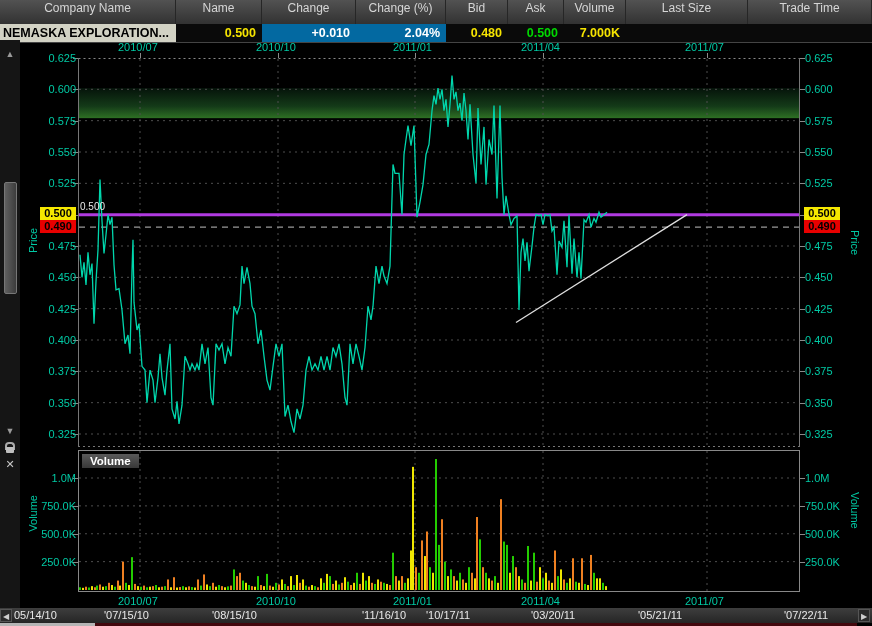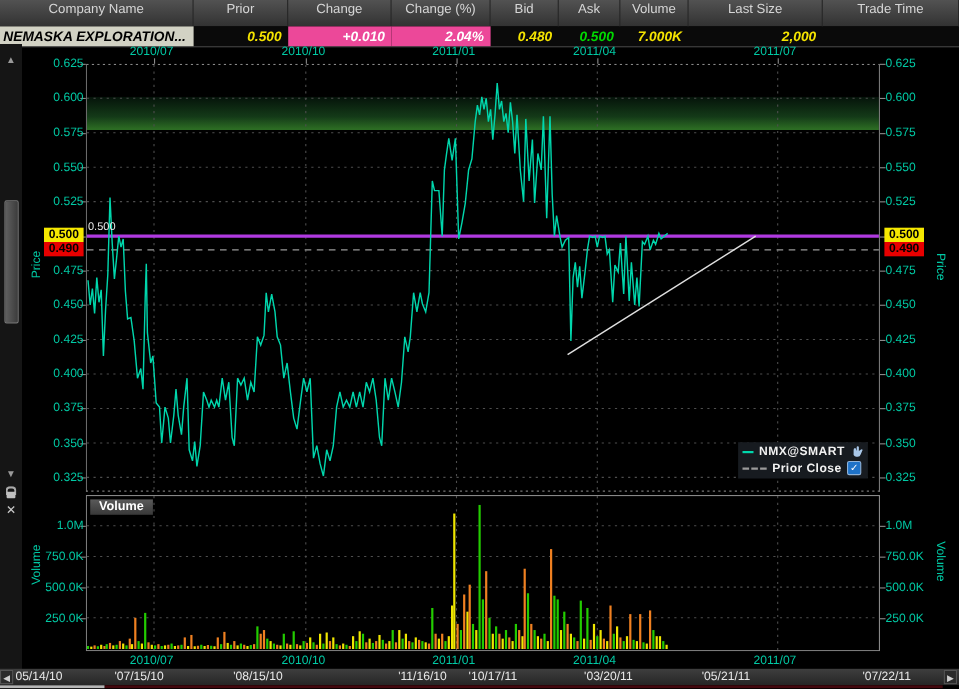--- a/index.html
+++ b/index.html
@@ -5,24 +5,24 @@
   html,body{margin:0;padding:0;background:#000;}
   #app{position:relative;width:872px;height:626px;background:#000;overflow:hidden;
        font-family:"Liberation Sans","DejaVu Sans",sans-serif;}
   
   .qt-row{display:grid;grid-template-columns:176px 86px 94px 90px 62px 56px 62px 122px 124px;}
   #qt-header{height:24px;background:linear-gradient(#525252,#323232);}
   .hcell{color:#d6d6d6;font-size:12px;line-height:17px;text-align:center;white-space:nowrap;
          overflow:hidden;border-right:1px solid #262626;box-sizing:border-box;}
   #qt-values{height:18px;background:#0a0a0a;border-bottom:1px solid #444;}
   .vcell{font-size:12.5px;font-weight:bold;line-height:18px;text-align:right;padding-right:6px;
-         box-sizing:border-box;white-space:nowrap;overflow:hidden;color:#ddd;font-style:italic;}
+         box-sizing:border-box;white-space:nowrap;overflow:hidden;color:#ddd;}
   .vcell.company{background:#d2d2c4;color:#000;text-align:left;padding-left:3px;}
   .vcell.yellow{color:#f5e400;}
-  .vcell.green-bg{background:#ec4899;color:#fff;}
+  .vcell.green-bg{background:#0369a1;color:#fff;}
   .vcell.green-text{color:#00d800;}
   .vcell.white{color:#eaeaea;}
   
   #left-strip{position:absolute;left:0;top:40px;width:20px;height:583px;background:#151515;}
   .strip-btn{position:absolute;left:2px;width:16px;height:12px;color:#9a9a9a;font-size:9px;
              text-align:center;line-height:12px;cursor:pointer;}
   #vthumb{position:absolute;left:4px;top:142px;width:11px;height:110px;
           background:linear-gradient(90deg,#606060,#3c3c3c);border:1px solid #777;border-radius:2px;}
   #lock-icon{position:absolute;left:5px;top:402px;width:10px;height:11px;}
   #lock-icon .shackle{position:absolute;left:0px;top:0;width:6px;height:6px;border:2px solid #aaa;
@@ -62,38 +62,37 @@
   #scroll-track .maroon{position:absolute;left:95px;top:0;width:762px;height:3px;background:#43080e;}
   #scroll-track .thumb{position:absolute;left:0;top:0;width:95px;height:3px;background:#b5b5b5;}
 </style>
 </head>
 <body>
 
 <div id="app">
 
   <div id="qt-header" class="qt-row">
       <div class="hcell">Company Name</div>
-      <div class="hcell">Prior</div>
+      <div class="hcell">Name</div>
       <div class="hcell">Change</div>
       <div class="hcell">Change (%)</div>
       <div class="hcell">Bid</div>
       <div class="hcell">Ask</div>
       <div class="hcell">Volume</div>
       <div class="hcell">Last Size</div>
       <div class="hcell">Trade Time</div>
     </div>
   <div id="qt-values" class="qt-row">
       <div class="vcell company">NEMASKA EXPLORATION...</div>
       <div class="vcell yellow">0.500</div>
       <div class="vcell green-bg">+0.010</div>
       <div class="vcell green-bg">2.04%</div>
       <div class="vcell yellow">0.480</div>
       <div class="vcell green-text">0.500</div>
       <div class="vcell yellow">7.000K</div>
-      <div class="vcell yellow">2,000</div>
     </div>
 
   <div id="left-strip">
     <div class="strip-btn" style="top:8px;">▲</div>
     <div id="vthumb"></div>
     <div class="strip-btn" style="top:385px;">▼</div>
     <div id="lock-icon">
       <div class="shackle"></div>
       <div class="body"></div>
     </div>
@@ -417,34 +416,20 @@
       <div class="axis-label " style="left: 685px; top: 595px;">2011/07</div>
     </div>
 
   <div class="vtext-up" style="left:27px;top:228px;">Price</div>
   <div class="vtext-down" style="left:849px;top:230px;">Price</div>
   <div class="vtext-up" style="left:27px;top:495px;">Volume</div>
   <div class="vtext-down" style="left:849px;top:492px;">Volume</div>
 
   <div id="vol-chip">Volume</div>
 
-  <div id="legend">
-    <div class="lg-row">
-      <span class="lg-line"></span>
-      <span class="lg-label">NMX@SMART</span>
-      <svg width="12" height="12" style="flex:0 0 auto;">
-        <path d="M3 7.2 L3 4 Q3 2.2 4.8 2.4 L5.8 5 L5.8 1.6 Q5.8 0.6 6.8 0.6 Q7.8 0.6 7.8 1.6 L7.8 5 L9.8 3.6 Q10.9 3.1 11.2 4.2 L9.4 8.2 Q8.8 10.2 6.9 10.2 L5.4 10.2 Q3.9 10.2 3 8.6 Z" fill="#a9c7e8"></path>
-      </svg>
-    </div>
-    <div class="lg-row">
-      <span class="lg-dash"></span>
-      <span class="lg-label">Prior Close</span>
-      <span class="lg-check">✓</span>
-    </div>
-  </div>
 
   <div id="scroll-row">
     <div class="scroll-arrow" style="left:0;">◀</div>
     <div class="scroll-arrow" style="left:858px;">▶</div>
   <div class="scroll-date" style="left: 14px;">05/14/10</div>
       <div class="scroll-date" style="left: 104px;">'07/15/10</div>
       <div class="scroll-date" style="left: 212px;">'08/15/10</div>
       <div class="scroll-date" style="left: 318px; margin-left: 44px;">'11/16/10</div>
       <div class="scroll-date" style="left: 426px;">'10/17/11</div>
       <div class="scroll-date" style="left: 531px;">'03/20/11</div>

